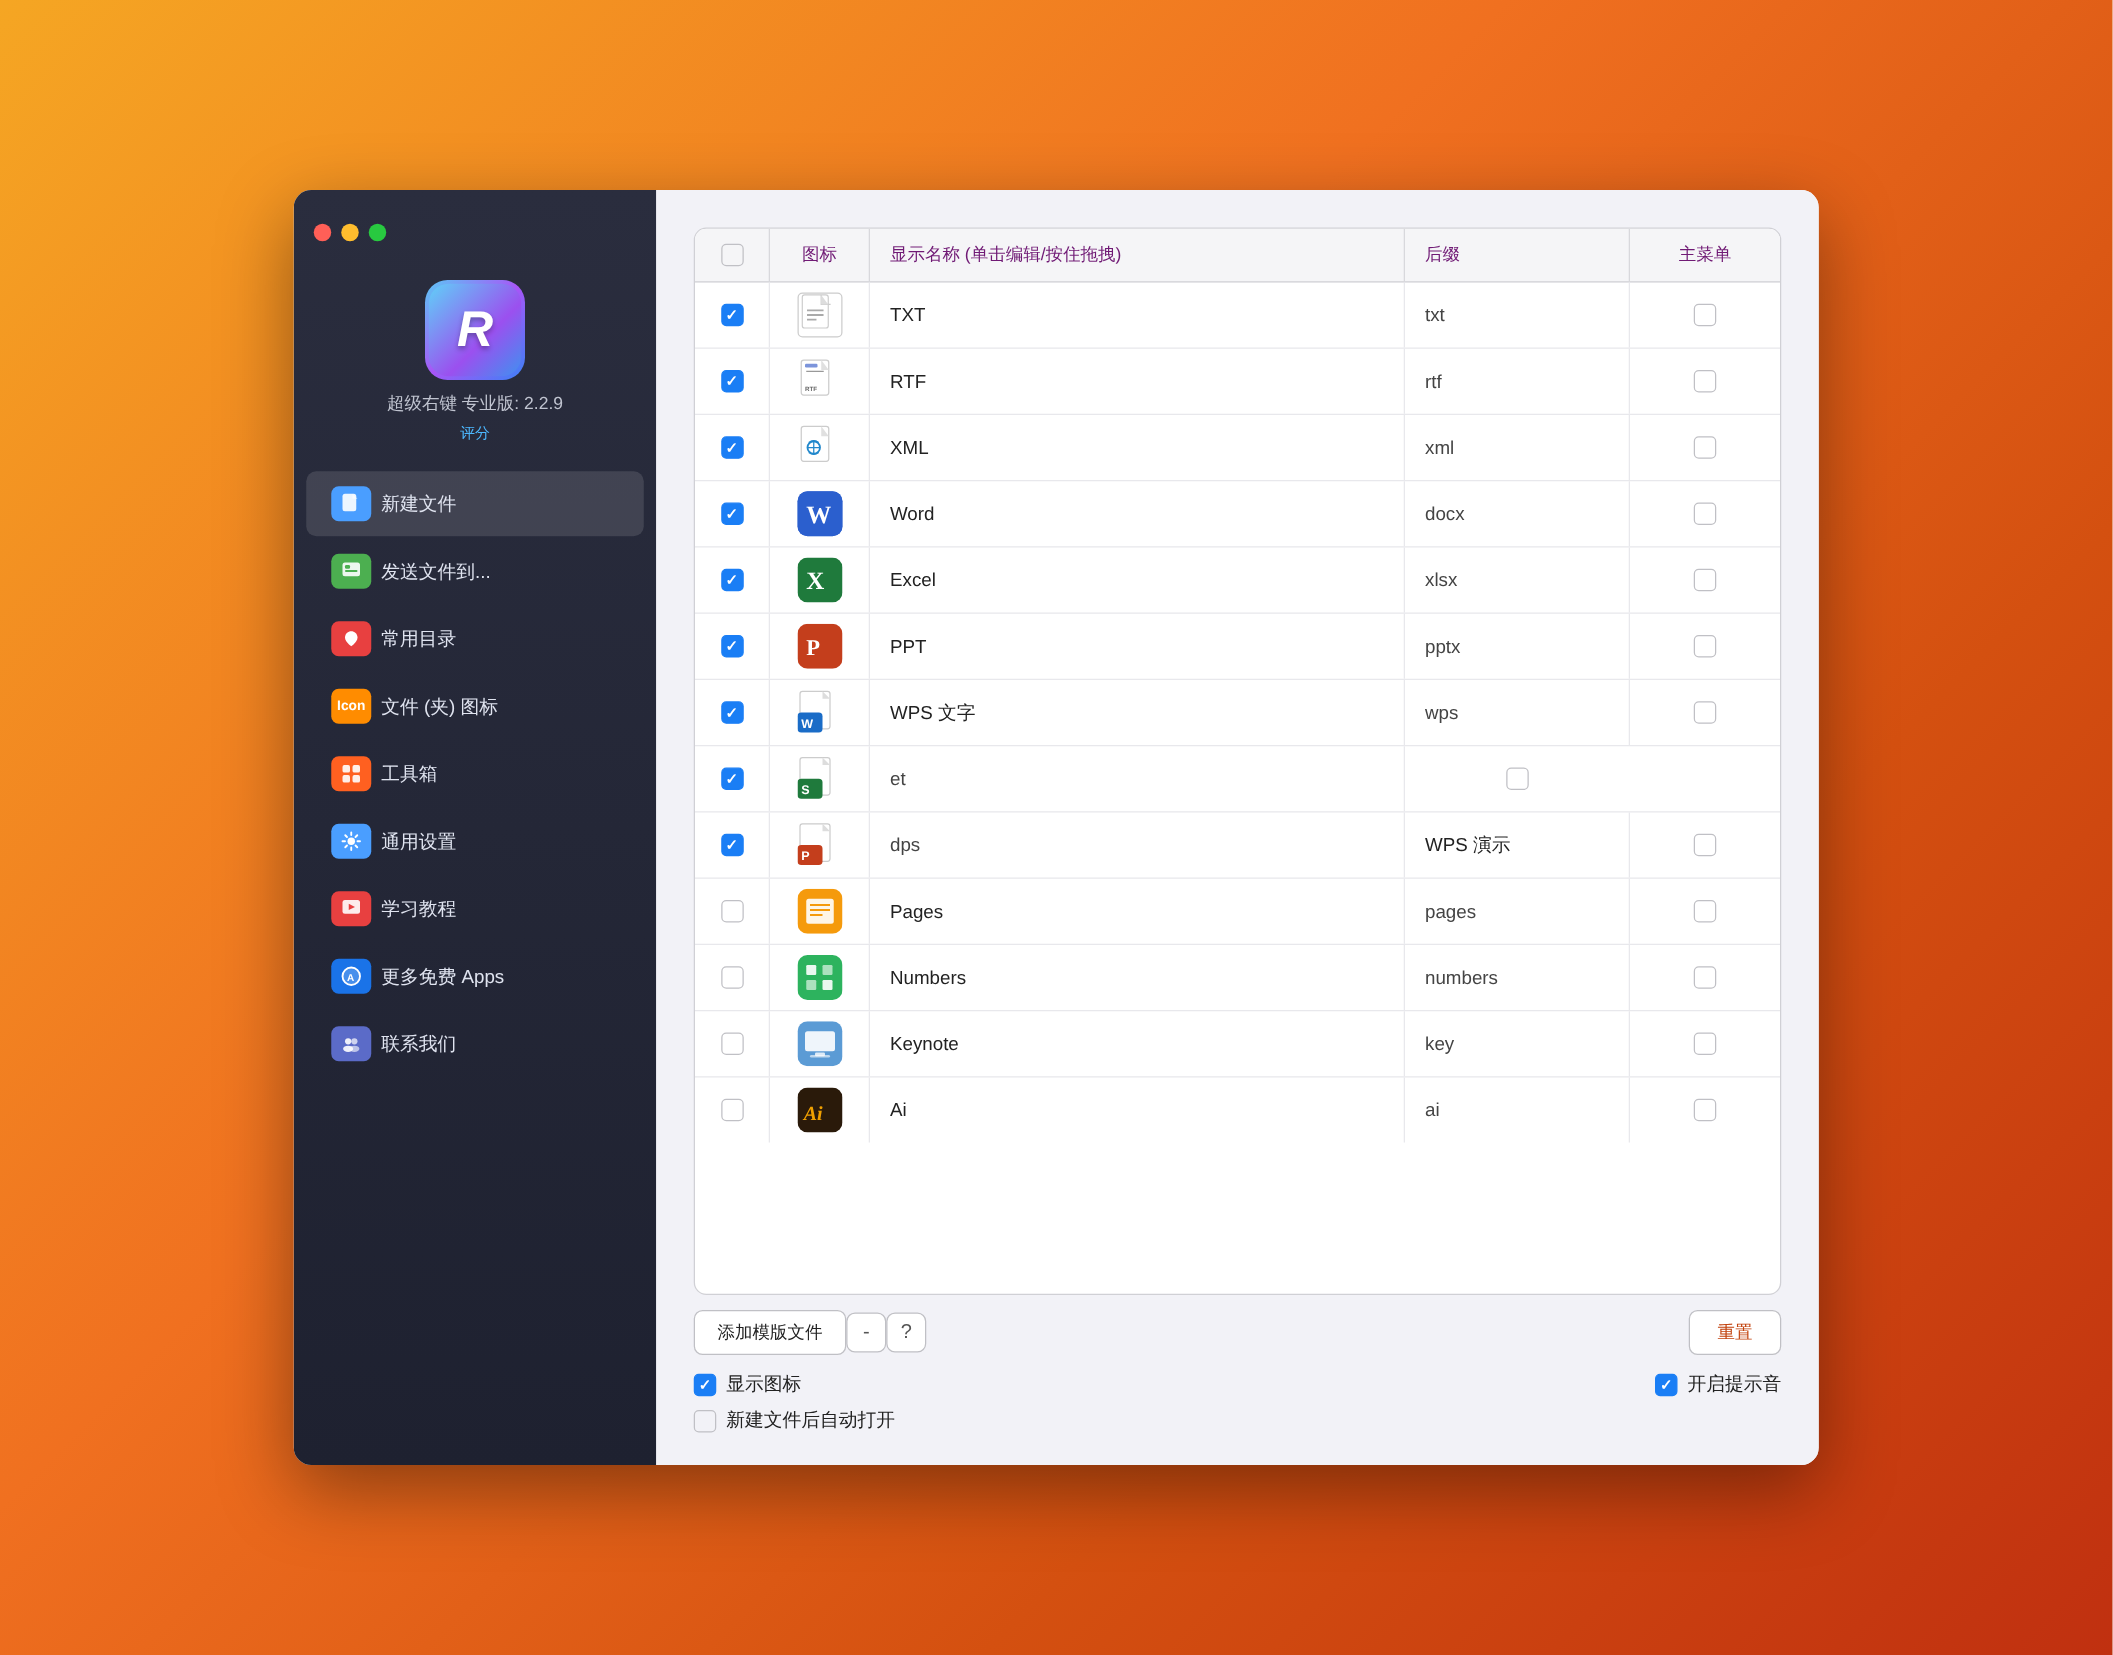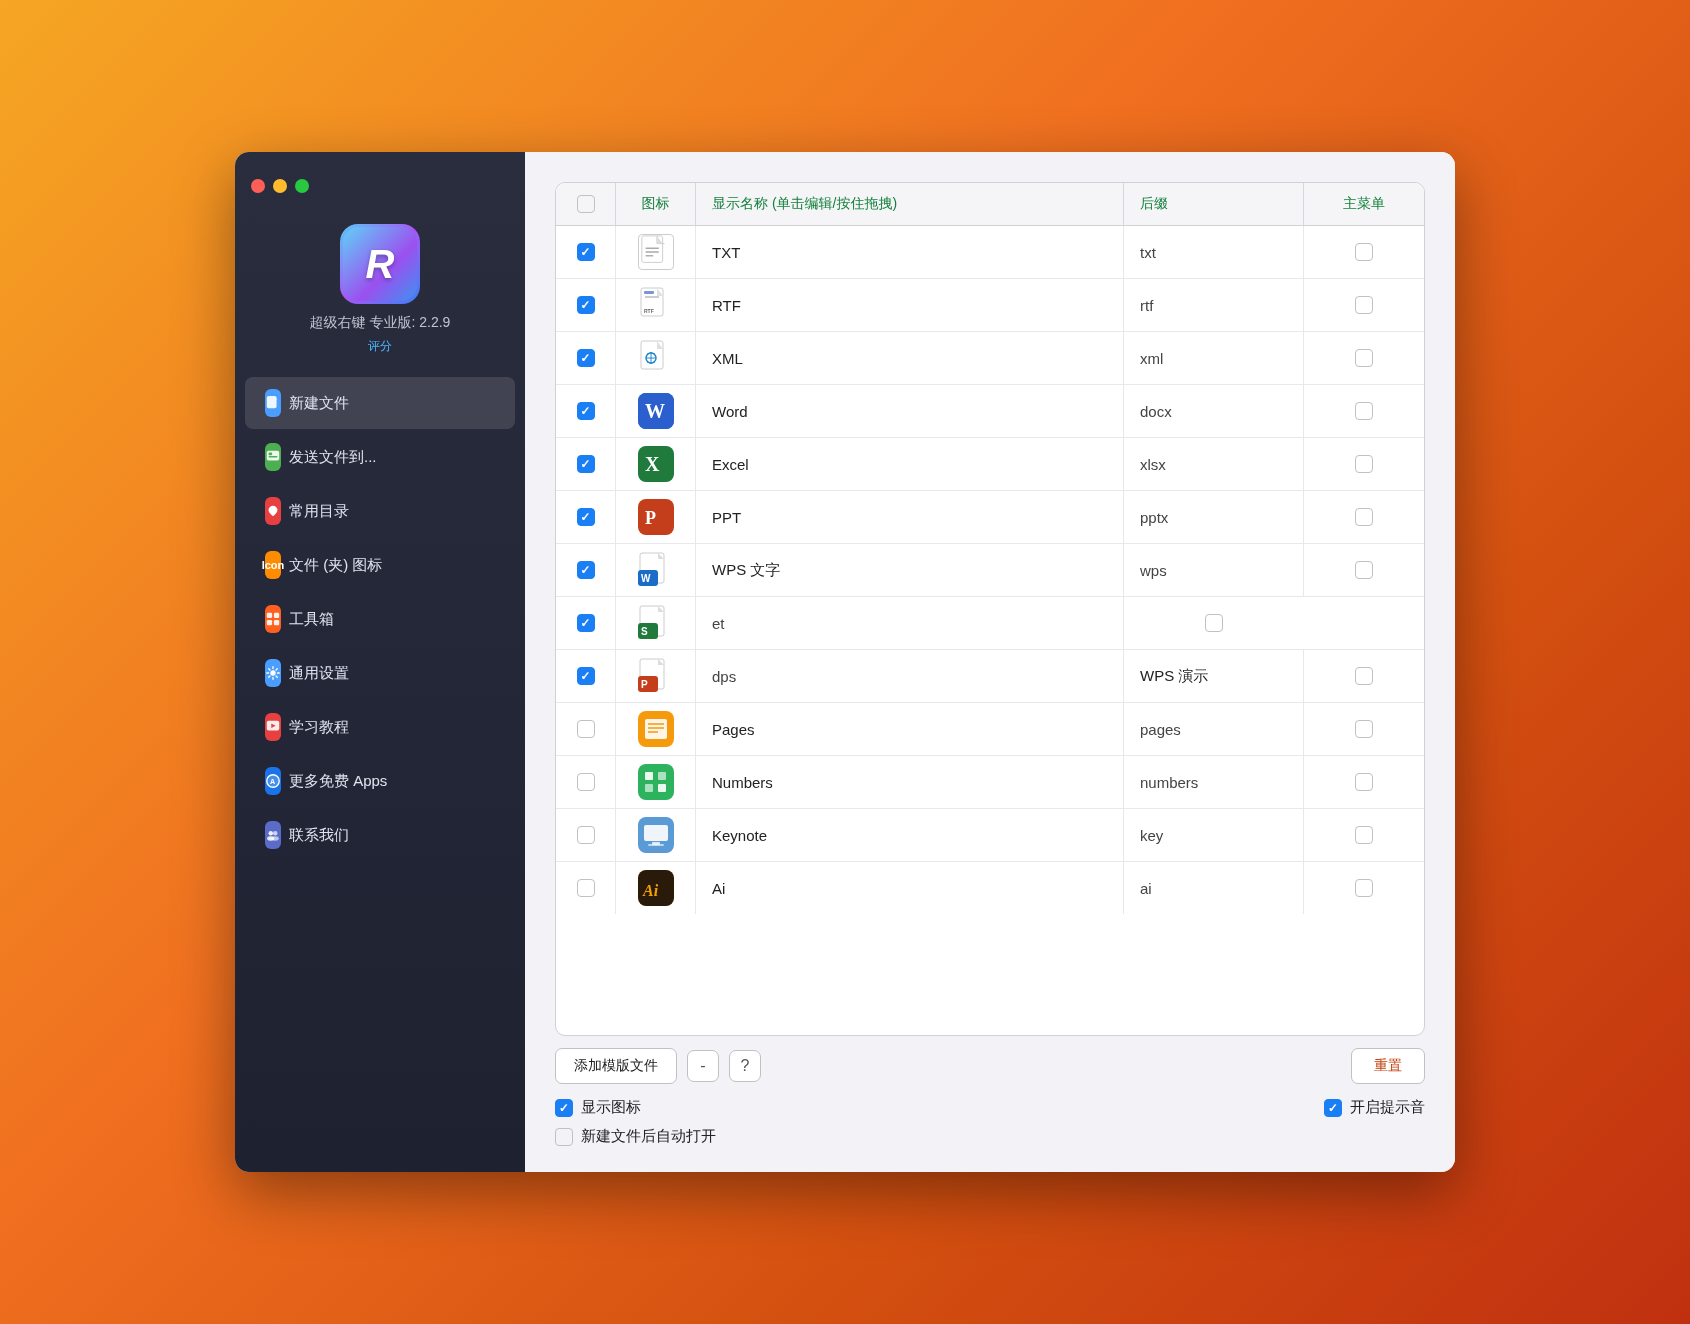--- a/index.html
+++ b/index.html
@@ -105,21 +105,21 @@
       display: flex;
       align-items: center;
       padding: 12px 20px;
       cursor: pointer;
       border-radius: 8px;
       margin: 2px 10px;
       gap: 8px;
     }
     .nav-item.active { background: rgba(255,255,255,0.12); }
     .nav-icon {
-      width: 16px;
+      width: 32px;
       height: 28px;
       border-radius: 6px;
       display: flex;
       align-items: center;
       justify-content: center;
       font-size: 16px;
       flex-shrink: 0;
     }
     .nav-label {
       color: #e0e4f0;
@@ -145,21 +145,21 @@
     .table-header {
       display: grid;
       grid-template-columns: 60px 80px 1fr 180px 120px;
       background: #f5f5f7;
       border-bottom: 1px solid #d0d0d5;
       padding: 0;
     }
     .th-cell {
       padding: 12px 10px;
       font-size: 14px;
-      color: #15803d;
+      color: #701a75;
       font-weight: 500;
       border-right: 1px solid #d8d8dc;
       display: flex;
       align-items: center;
       justify-content: center;
     }
     .th-cell:last-child { border-right: none; }
     .th-cell.name-col { justify-content: flex-start; padding-left: 16px; }
     .th-cell.suffix-col { justify-content: flex-start; padding-left: 16px; }
     .th-cell.menu-col { justify-content: center; }
@@ -218,21 +218,21 @@
       content: '✓';
       color: white;
       font-size: 12px;
       font-weight: bold;
     }
     
     .bottom-toolbar {
       display: flex;
       align-items: center;
       padding: 12px 0 0 0;
-      gap: 10px;
+      gap: 0;
     }
     .btn {
       padding: 8px 18px;
       border-radius: 7px;
       border: 1px solid #c0c0c5;
       background: white;
       font-size: 14px;
       cursor: pointer;
       color: #222;
     }

